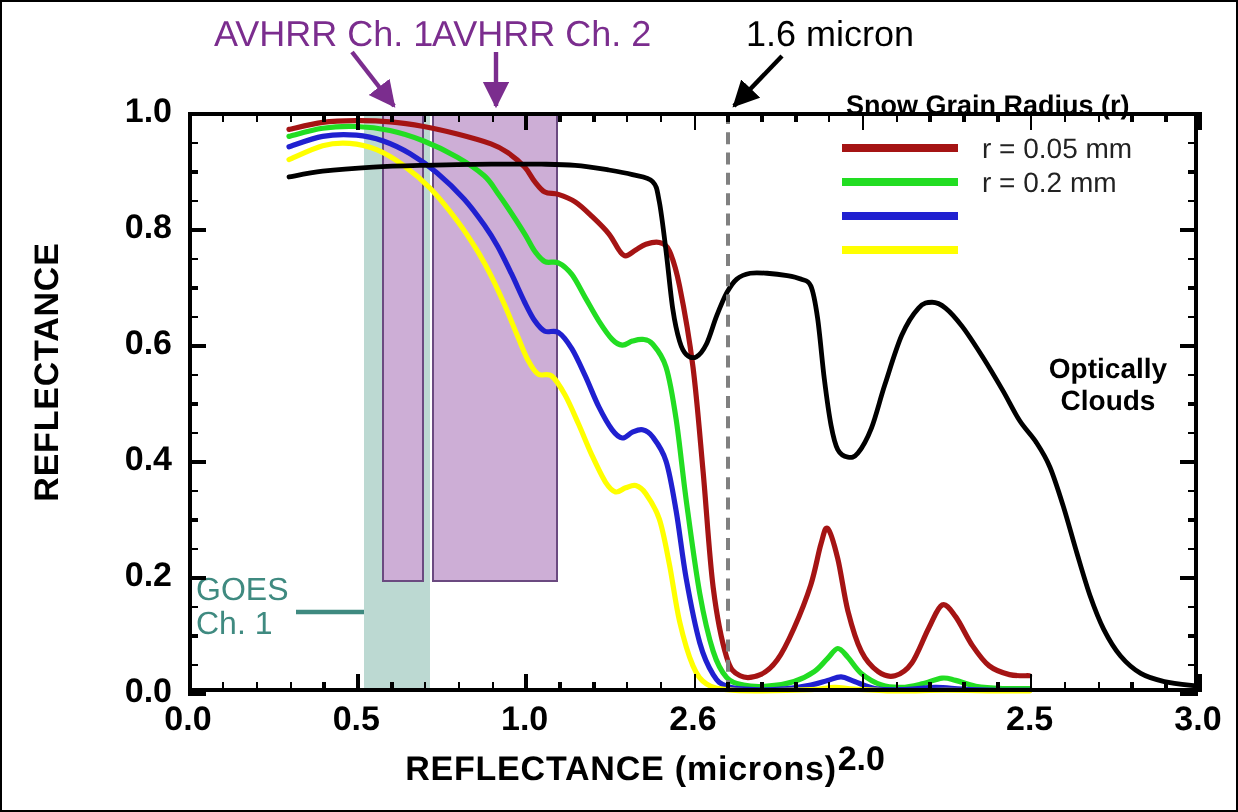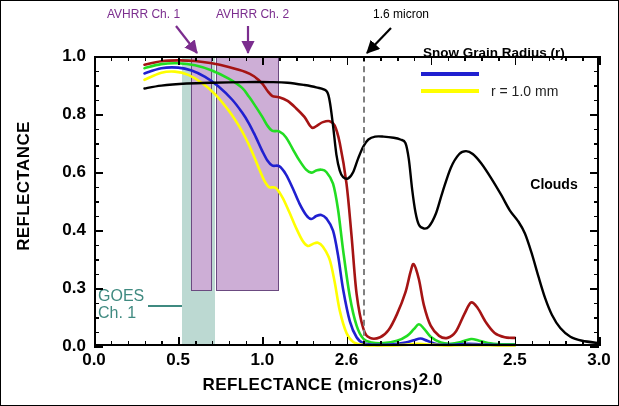--- a/index.html
+++ b/index.html
@@ -7,21 +7,21 @@
   #fig{position:relative;width:619px;height:406px;box-sizing:border-box;border:1px solid #000;background:#fff;}
   #plot{position:absolute;left:93px;top:55px;width:505px;height:290px;}
   #frame{position:absolute;left:0;top:0;width:100%;height:100%;box-sizing:border-box;border:2px solid #000;pointer-events:none;}
   .band{position:absolute;top:0;}
   .tickx,.ticky{position:absolute;background:#000;}
   .xlab{position:absolute;font-size:17px;font-weight:bold;color:#000;text-align:center;width:60px;}
   .ylab{position:absolute;font-size:17px;font-weight:bold;color:#000;text-align:right;width:46px;}
   #xtitle{position:absolute;left:0;top:374px;width:619px;text-align:center;font-size:17px;font-weight:bold;letter-spacing:.4px;}
   #ytitle{position:absolute;left:-92px;top:175px;width:230px;text-align:center;font-size:17px;font-weight:bold;
           transform:rotate(-90deg);letter-spacing:.4px;}
-  .ann{position:absolute;font-size:12px;white-space:nowrap;text-align:right;}
+  .ann{position:absolute;font-size:18px;white-space:nowrap;text-align:right;}
   .annp{color:#7b2d8e;}
   .annb{color:#000;}
   .annt{color:#3f8a80;line-height:1.05;font-size:16px;}
   #otc{position:absolute;left:505px;top:176px;width:96px;text-align:center;font-size:14px;font-weight:bold;line-height:1.12;color:#000;}
   #legend{position:absolute;left:404px;top:44px;width:200px;}
   #legtitle{font-size:13.5px;font-weight:bold;color:#000;margin:0 0 5px 18px;white-space:nowrap;}
   .legrow{display:flex;align-items:center;height:17px;}
   .legline{width:58px;height:4px;margin-left:16px;}
   .legtxt{font-size:14px;color:#222;margin-left:12px;white-space:nowrap;}
   svg{position:absolute;left:0;top:0;overflow:visible;}
@@ -52,32 +52,40 @@
     <line x1="390" y1="27" x2="366" y2="52" stroke="#000000" stroke-width="2.2" marker-end="url(#ab)"></line>
     <line x1="147" y1="305" x2="196" y2="305" stroke="#3f8a80" stroke-width="2.2" marker-end="url(#at)"></line>
   </svg>
 
   <div class="annt" style="position:absolute;left:97px;top:287px;">
     <div>GOES</div>
     <div>Ch. 1</div>
   </div>
 
   <div id="otc">
+    <div>Optically</div>
     <div>Clouds</div>
   </div>
 
   <div id="legend">
     <div id="legtitle">Snow Grain Radius (r)</div>
     <div id="legitems">
         <div class="legrow">
+          <div class="legline" style="background: rgb(165, 20, 20);"></div>
+          <div class="legtxt">r = 0.05 mm</div>
+        </div>
+        <div class="legrow">
+          <div class="legline" style="background: rgb(34, 221, 34);"></div>
+          <div class="legtxt">r = 0.2 mm</div>
+        </div>
+        <div class="legrow">
           <div class="legline" style="background: rgb(32, 32, 208);"></div>
         </div>
         <div class="legrow">
           <div class="legline" style="background: rgb(255, 255, 0);"></div>
-          <div class="legtxt">r = 1.0 mm</div>
         </div>
       </div>
   </div>
 
   <div id="plot">
     <div id="bands">
         <div class="band" style="left: 87.5333px; width: 33.6667px; top: 0px; height: 290px; background: rgb(188, 217, 210); box-sizing: border-box;"></div>
         <div class="band" style="left: 96.7917px; width: 21.0417px; top: 0px; height: 234.9px; background: rgb(205, 174, 214); border: 1px solid rgb(107, 74, 128); box-sizing: border-box;"></div>
         <div class="band" style="left: 122.042px; width: 63.125px; top: 0px; height: 234.9px; background: rgb(205, 174, 214); border: 1px solid rgb(107, 74, 128); box-sizing: border-box;"></div>
       </div>
@@ -204,21 +212,21 @@
       <div class="xlab" style="left: 63px; top: 349px;">0.0</div>
       <div class="xlab" style="left: 147.167px; top: 349px;">0.5</div>
       <div class="xlab" style="left: 231.333px; top: 349px;">1.0</div>
       <div class="xlab" style="left: 315.5px; top: 349px;">2.6</div>
       <div class="xlab" style="left: 399.667px; top: 369px;">2.0</div>
       <div class="xlab" style="left: 483.833px; top: 349px;">2.5</div>
       <div class="xlab" style="left: 568px; top: 349px;">3.0</div>
     </div>
   <div id="yticklabels">
       <div class="ylab" style="left: 39px; top: 335px;">0.0</div>
-      <div class="ylab" style="left: 39px; top: 277px;">0.3</div>
+      <div class="ylab" style="left: 39px; top: 277px;">0.2</div>
       <div class="ylab" style="left: 39px; top: 219px;">0.4</div>
       <div class="ylab" style="left: 39px; top: 161px;">0.6</div>
       <div class="ylab" style="left: 39px; top: 103px;">0.8</div>
       <div class="ylab" style="left: 39px; top: 45px;">1.0</div>
     </div>
 
   <div id="xtitle">REFLECTANCE (microns)</div>
   <div id="ytitle">REFLECTANCE</div>
 </div>
 

